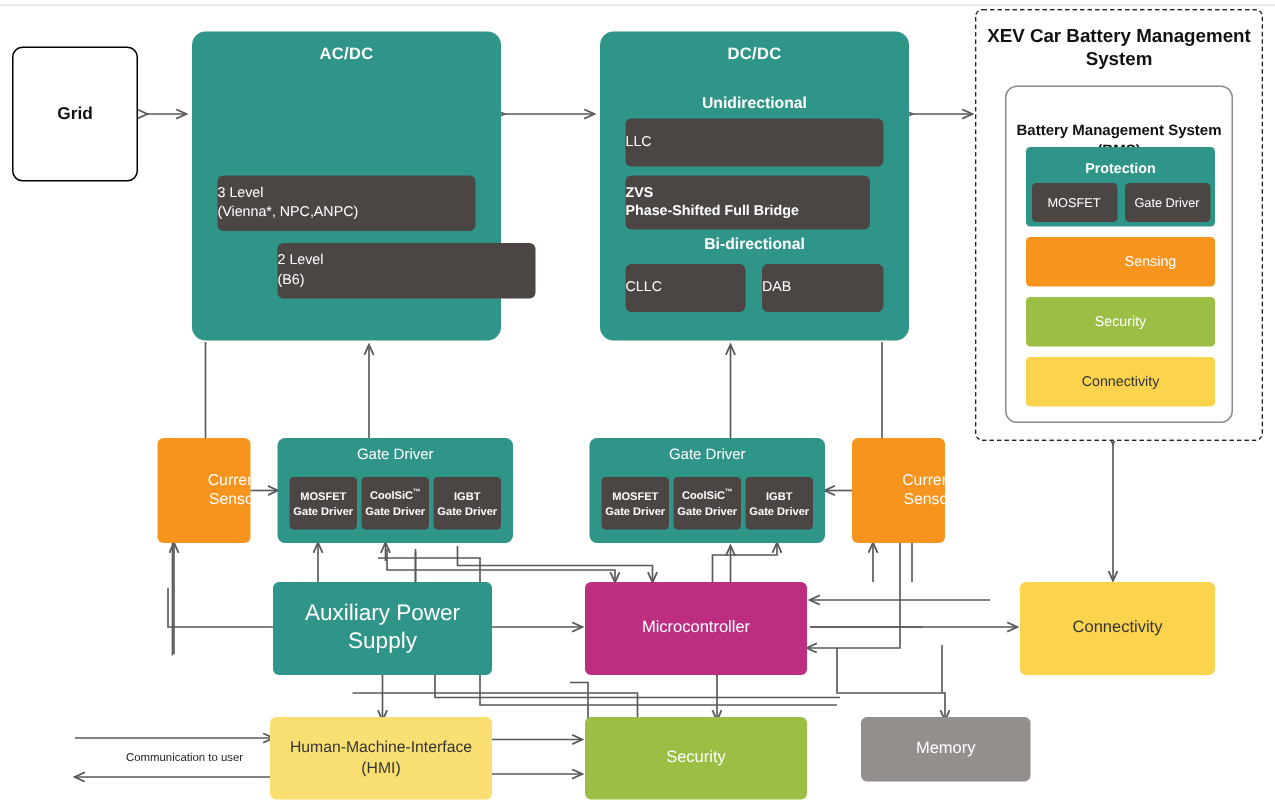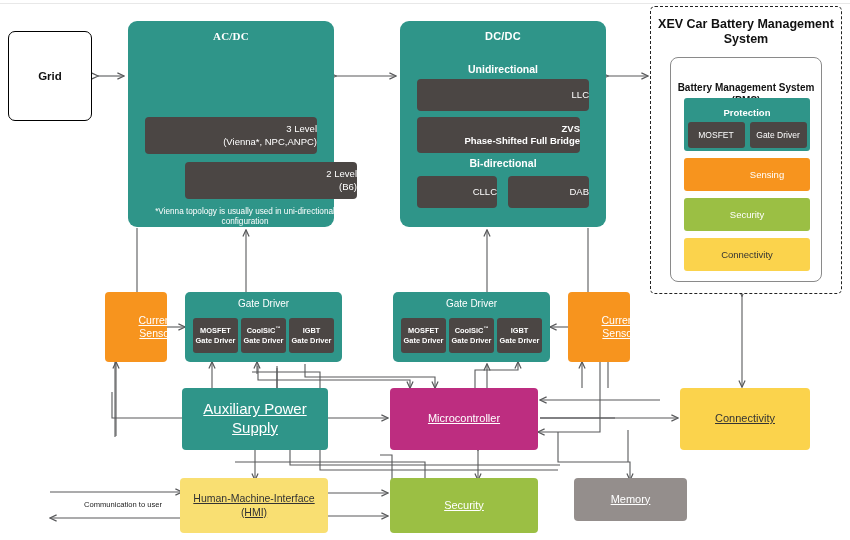--- a/index.html
+++ b/index.html
@@ -29,21 +29,20 @@
     position: absolute;
     box-sizing: border-box;
     display: flex;
     flex-direction: column;
     align-items: center;
     justify-content: center;
     text-align: center;
     color: #ffffff;
     border-radius: 7px;
     line-height: 1.25;
-    text-decoration: underline;
   }
   .teal   { background: #2f9589; }
   .orange { background: #f7941e; padding-left: 40px; }
   .magenta{ background: #bd2d80; }
   .green  { background: #9bbf44; }
   .yellow { background: #f9df72; color:#333333; }
   .yellow2{ background: #fbd34c; color:#333333; }
   .gray   { background: #948e8c; }
 
   .gridbox {
@@ -78,21 +77,21 @@
     text-align: center;
     font-weight: bold;
     font-size: 10.5px;
   }
   .stage .subblk {
     background: #4b4644;
     border-radius: 4px;
     color: #ffffff;
     display: flex;
     flex-direction: column;
-    align-items: flex-end;
+    align-items: flex-start;
     justify-content: center;
     text-align: center;
     font-size: 9.5px;
     line-height: 1.3;
   }
   .stage .note {
     text-align: center;
     font-size: 8.2px;
     line-height: 1.25;
     color: #ffffff;
@@ -296,33 +295,32 @@
 
     <path d="M608,388 L608,362"></path>
     <path d="M628,462 L628,430"></path>
   </svg>
 
   <div class="gridbox" style="left:8px; top:31px; width:84px; height:90px;">
     <span>Grid</span>
   </div>
 
   <div class="stage" style="left:128px; top:21px; width:206px; height:206px;">
-    <div class="sttitle" style="margin-top:9px;font-family:Liberation Serif, serif;">AC/DC</div>
+    <div class="sttitle" style="margin-top:9px;">AC/DC</div>
 
     <div class="subblk" style="position:absolute; left:17px; top:96px; width:172px; height:37px;">
       <span>3 Level</span>
       <span>(Vienna*, NPC,ANPC)</span>
     </div>
 
     <div class="subblk" style="position:absolute; left:17px; top:141px; width:172px; height:37px;margin-left:40px;">
       <span>2 Level</span>
       <span>(B6)</span>
     </div>
 
-    <div class="note" style="position:absolute; left:0; top:186px; width:206px;">*Vienna topology is usually used in uni-directional configuration</div>
   </div>
 
   <div class="stage" style="left:400px; top:21px; width:206px; height:206px;">
     <div class="sttitle" style="margin-top:9px;">DC/DC</div>
     <div class="stsub" style="margin-top:21px;">Unidirectional</div>
 
     <div class="subblk" style="position:absolute; left:17px; top:58px; width:172px; height:32px;">
       <span>LLC</span>
     </div>
 

